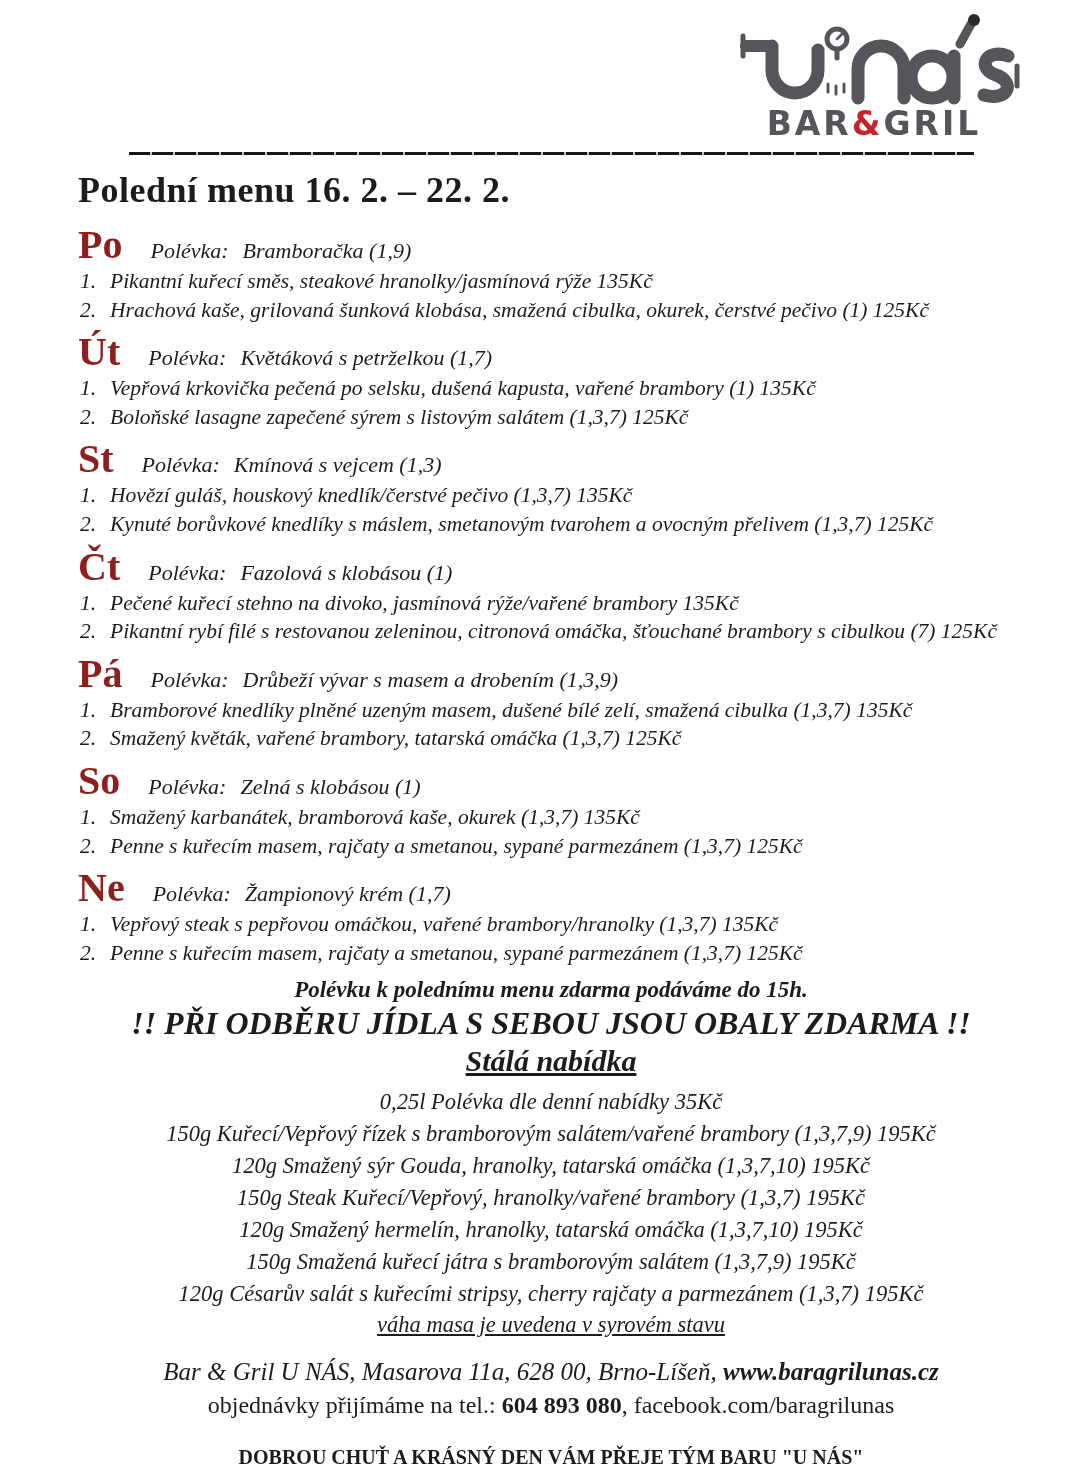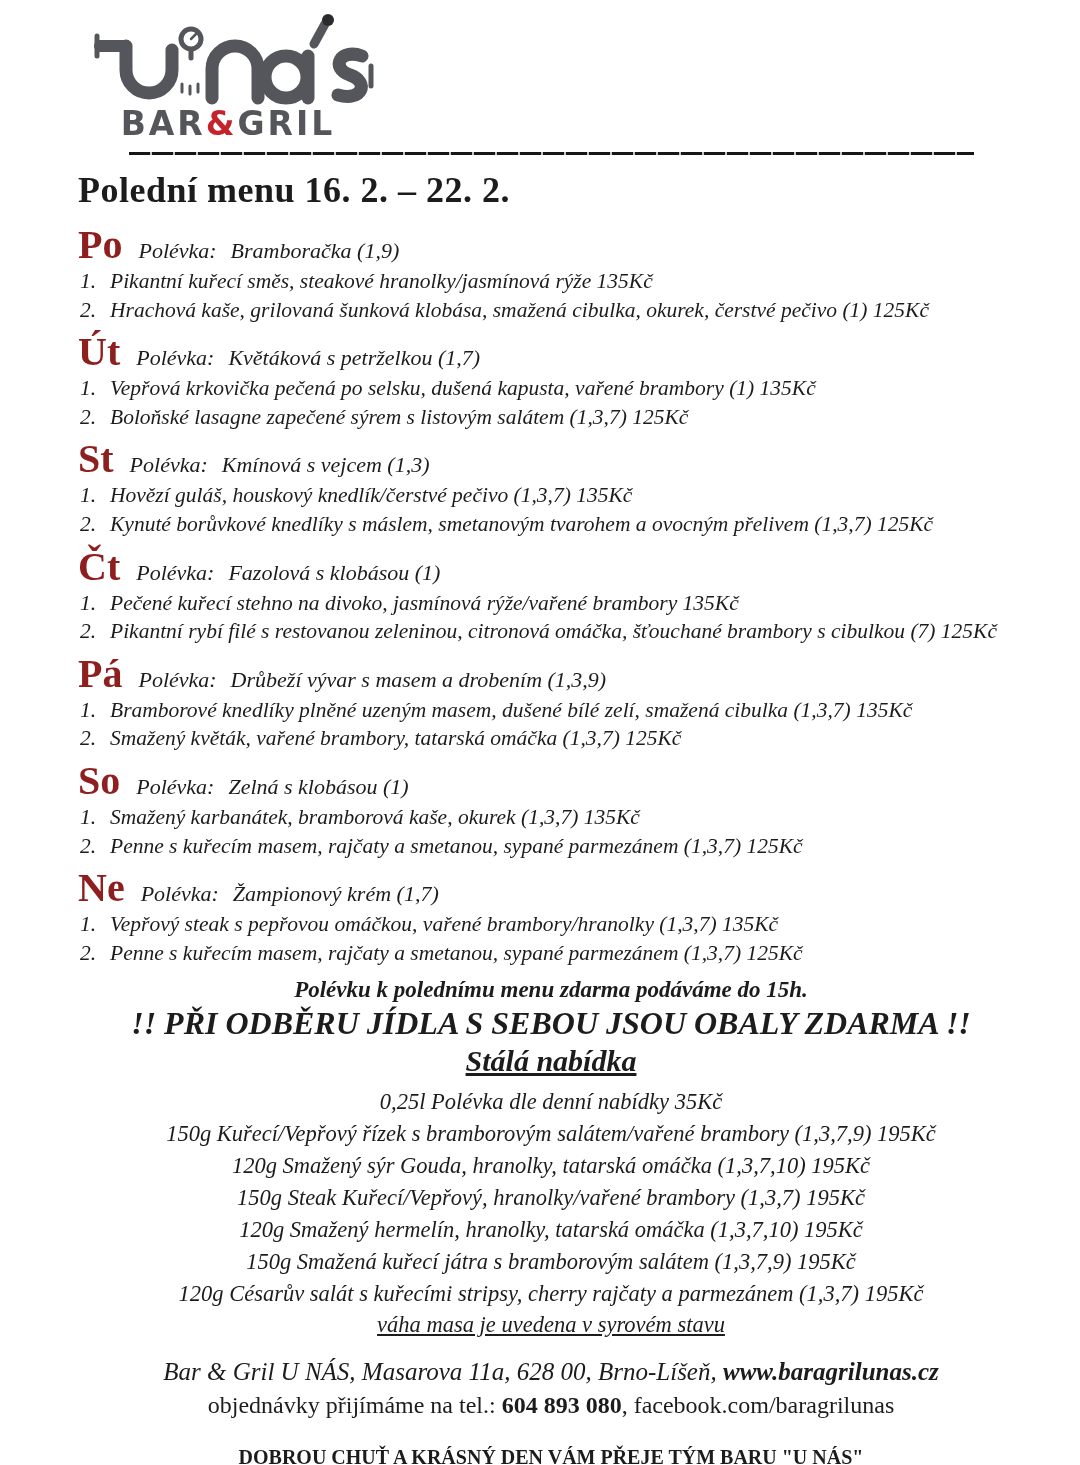--- a/index.html
+++ b/index.html
@@ -2,30 +2,30 @@
 <html lang="cs"><head>
 <meta charset="utf-8">
 <style>
   html,body{margin:0;padding:0;background:#ffffff;}
   .page{
     width:1080px;min-height:1465px;box-sizing:border-box;background:#ffffff;
     font-family:"Liberation Serif","DejaVu Serif",serif;color:#1c1c1c;
     padding:14px 56px 30px 78px;overflow:hidden;
   }
   
-  .logo-wrap{text-align:left;margin:0 auto 2px;}
+  .logo-wrap{text-align:right;margin:0 auto 2px;}
   .logo-svg{display:inline-block;width:300px;height:128px;}
   
   .rule{height:3px;width:845px;margin:6px auto 14px;
     background:repeating-linear-gradient(90deg,#161616 0 21px,rgba(22,22,22,.25) 21px 23px);}
   
   .title{font-size:36px;font-weight:bold;letter-spacing:.5px;margin:4px 0 14px;}
   
   .day{margin:0 0 8px;}
-  .day-row{display:flex;align-items:baseline;gap:16px;margin:2px 0 2px;}
+  .day-row{display:flex;align-items:baseline;gap:28px;margin:2px 0 2px;}
   .day-abbr{font-size:40px;font-weight:bold;line-height:1;color:#8e1f1f;flex:0 0 auto;}
   .soup{font-style:italic;font-size:22px;}
   .soup-label{margin-right:14px;}
   .dish-list{margin-top:1px;}
   .dish{display:flex;font-style:italic;font-size:21.5px;line-height:1.33;}
   .dish-num{flex:0 0 30px;padding-left:2px;}
   .dish-text{flex:1 1 auto;padding-right:8px;}
   
   .note-soupfree{text-align:center;font-style:italic;font-weight:bold;font-size:23px;margin-top:10px;}
   .note-packaging{text-align:center;font-style:italic;font-weight:bold;font-size:32px;margin:2px 0 2px;}

